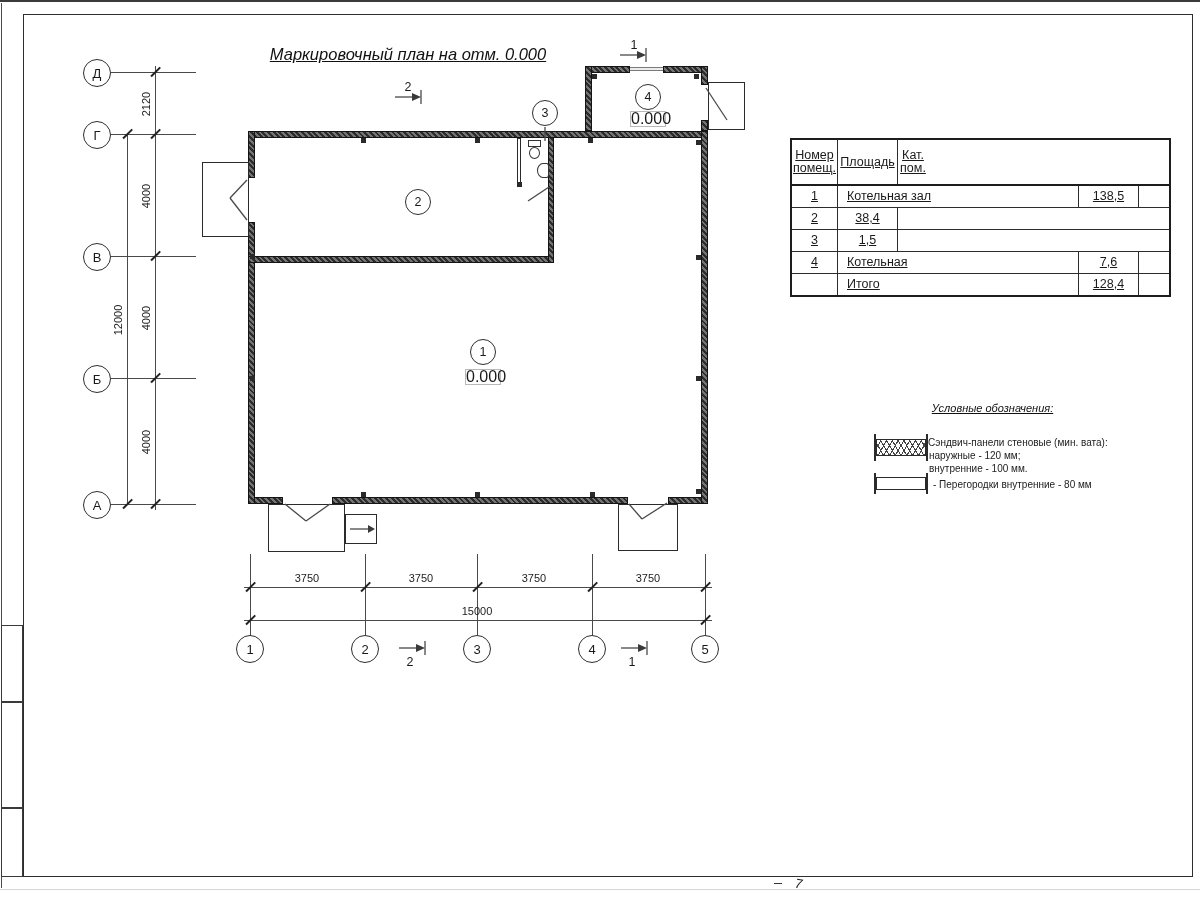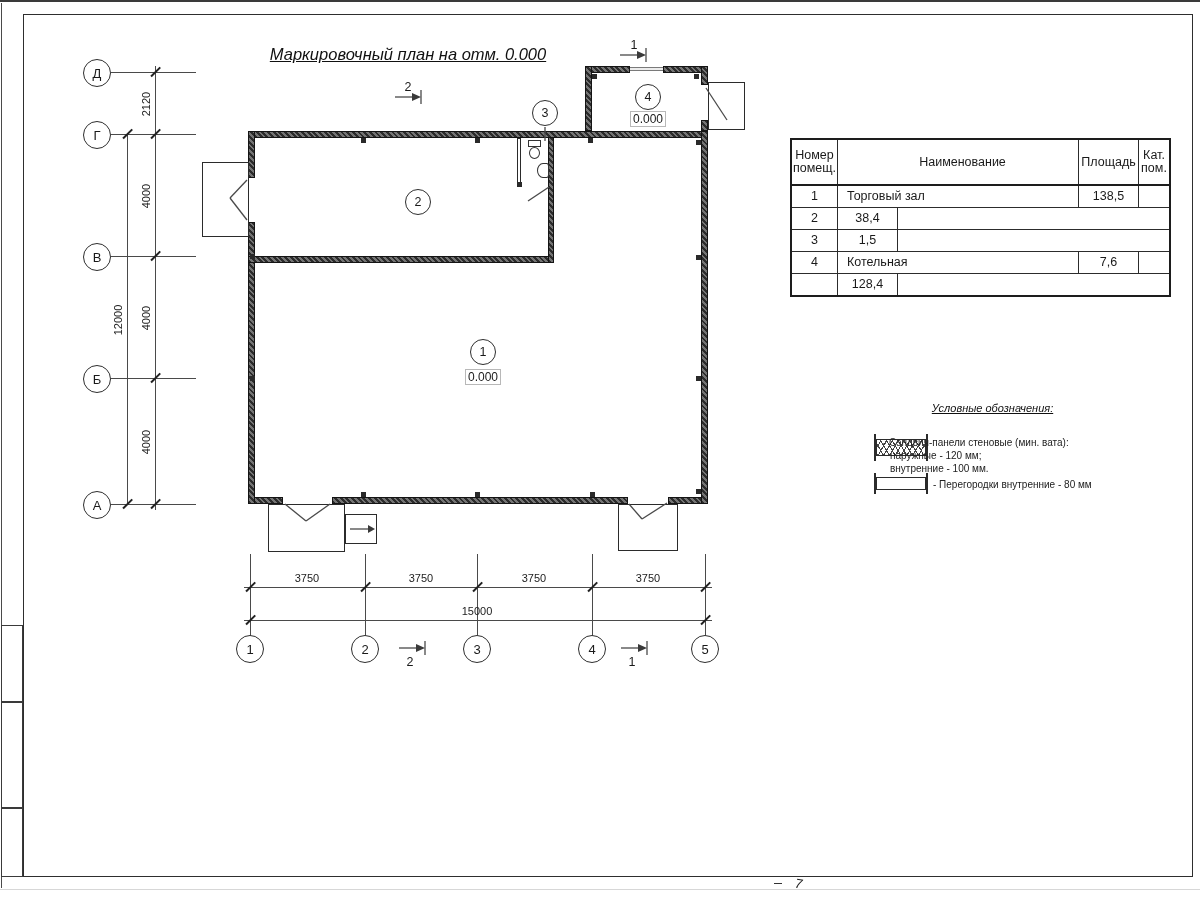--- a/index.html
+++ b/index.html
@@ -15,33 +15,33 @@
   
   .thin{position:absolute;border:1px solid #2b2b2b;background:#fff;box-sizing:border-box;}
   .tick45{position:absolute;width:13px;height:1.6px;background:#222;transform:rotate(-45deg);}
   .joint{position:absolute;width:5px;height:5px;background:#2a2a2a;}
   .circle{position:absolute;width:28px;height:28px;border:1.4px solid #2e2e2e;border-radius:50%;
     background:#fff;box-sizing:border-box;display:flex;align-items:center;justify-content:center;
     font-size:13px;}
   .rcircle{width:26px;height:26px;font-size:12.5px;}
   .dimtext{position:absolute;font-size:11px;color:#222;text-align:center;white-space:nowrap;}
   .rot{transform:rotate(-90deg);transform-origin:center center;}
-  .elev{position:absolute;border:1px solid #b8b8b8;background:#fff;font-size:12px;
+  .elev{position:absolute;border:1px solid #b8b8b8;background:#fff;font-size:16px;
     text-align:center;line-height:14px;box-sizing:border-box;}
   .ittitle{position:absolute;font-style:italic;text-align:center;text-decoration:underline;
     color:#111;white-space:nowrap;}
   .seclabel{position:absolute;font-size:12.5px;text-align:center;width:16px;}
   
   .exp{position:absolute;left:790px;top:138px;width:377px;border:2px solid #1d1d1d;background:#fff;}
   .exp .tr{display:flex;border-top:1px solid #2c2c2c;}
   .exp .tr.hdr{border-top:none;height:44px;}
   .exp .tr.hdr2{border-top:2px solid #1d1d1d;}
   .exp .tr:not(.hdr){height:21px;}
   .exp .td{box-sizing:border-box;border-right:1px solid #2c2c2c;display:flex;align-items:center;
-    justify-content:center;font-size:12.5px;line-height:13px;text-align:center;}
+    justify-content:center;font-size:12.5px;line-height:13px;text-align:center;text-decoration:underline;}
   .exp .td.c1{width:46px;}
   .exp .td.c2{width:241px;justify-content:flex-start;padding-left:9px;text-align:left;}
   .exp .td.c3{width:60px;}
   .exp .td.c4{width:30px;border-right:none;font-size:11.5px;}
   .exp .hdr .td{font-size:12.5px;}
   
   .legtext{position:absolute;font-size:10px;line-height:13px;color:#222;white-space:nowrap;}
   .crosshatch{position:absolute;border:1px solid #2b2b2b;box-sizing:border-box;background:#fff;
     background-image:repeating-linear-gradient(60deg,#444 0 1px,transparent 1px 5px),
                      repeating-linear-gradient(-60deg,#444 0 1px,transparent 1px 5px);}
@@ -224,27 +224,26 @@
   <div class="circle" style="left:578px;top:635px;">
       <span>4</span>
     </div>
   <div class="circle" style="left:691px;top:635px;">
       <span>5</span>
     </div>
 
   <div class="exp">
     <div class="tr hdr">
       <div class="td c1">Номер помещ.</div>
-      <div class="td c2" style="justify-content:center;text-align:center;">Наименование</div>
       <div class="td c3">Площадь</div>
       <div class="td c4">Кат. пом.</div>
     </div>
     <div class="tr hdr2">
       <div class="td c1">1</div>
-      <div class="td c2">Торговый зал</div>
+      <div class="td c2">Котельная зал</div>
       <div class="td c3">138,5</div>
       <div class="td c4"></div>
     </div>
     <div class="tr">
       <div class="td c1">2</div>
       <div class="td c3">38,4</div>
       <div class="td c4"></div>
     </div>
     <div class="tr">
       <div class="td c1">3</div>
@@ -252,30 +251,31 @@
       <div class="td c4"></div>
     </div>
     <div class="tr">
       <div class="td c1">4</div>
       <div class="td c2">Котельная</div>
       <div class="td c3">7,6</div>
       <div class="td c4"></div>
     </div>
     <div class="tr">
       <div class="td c1"></div>
+      <div class="td c2">Итого</div>
       <div class="td c3">128,4</div>
       <div class="td c4"></div>
     </div>
   </div>
 
   <div class="ittitle" style="left:905px;top:402px;width:175px;font-size:11px;">Условные обозначения:</div>
   <div class="crosshatch" style="left:876px;top:439px;width:50px;height:17px;"></div>
   <div class="vline" style="left:874px;top:434px;height:27px;width:1.5px;background:#2b2b2b;"></div>
   <div class="vline" style="left:926px;top:434px;height:27px;width:1.5px;background:#2b2b2b;"></div>
-  <div class="legtext" style="left:883px;top:436px;">
+  <div class="legtext" style="left:922px;top:436px;">
     <div>- Сэндвич-панели стеновые (мин. вата):</div>
     <div style="padding-left:7px;">наружные - 120 мм;</div>
     <div style="padding-left:7px;">внутренние - 100 мм.</div>
   </div>
   <div class="thin" style="left:876px;top:477px;width:50px;height:13px;"></div>
   <div class="vline" style="left:874px;top:473px;height:21px;width:1.5px;background:#2b2b2b;"></div>
   <div class="vline" style="left:926px;top:473px;height:21px;width:1.5px;background:#2b2b2b;"></div>
   <div class="legtext" style="left:933px;top:478px;">
     <div>- Перегородки внутренние - 80 мм</div>
   </div>

